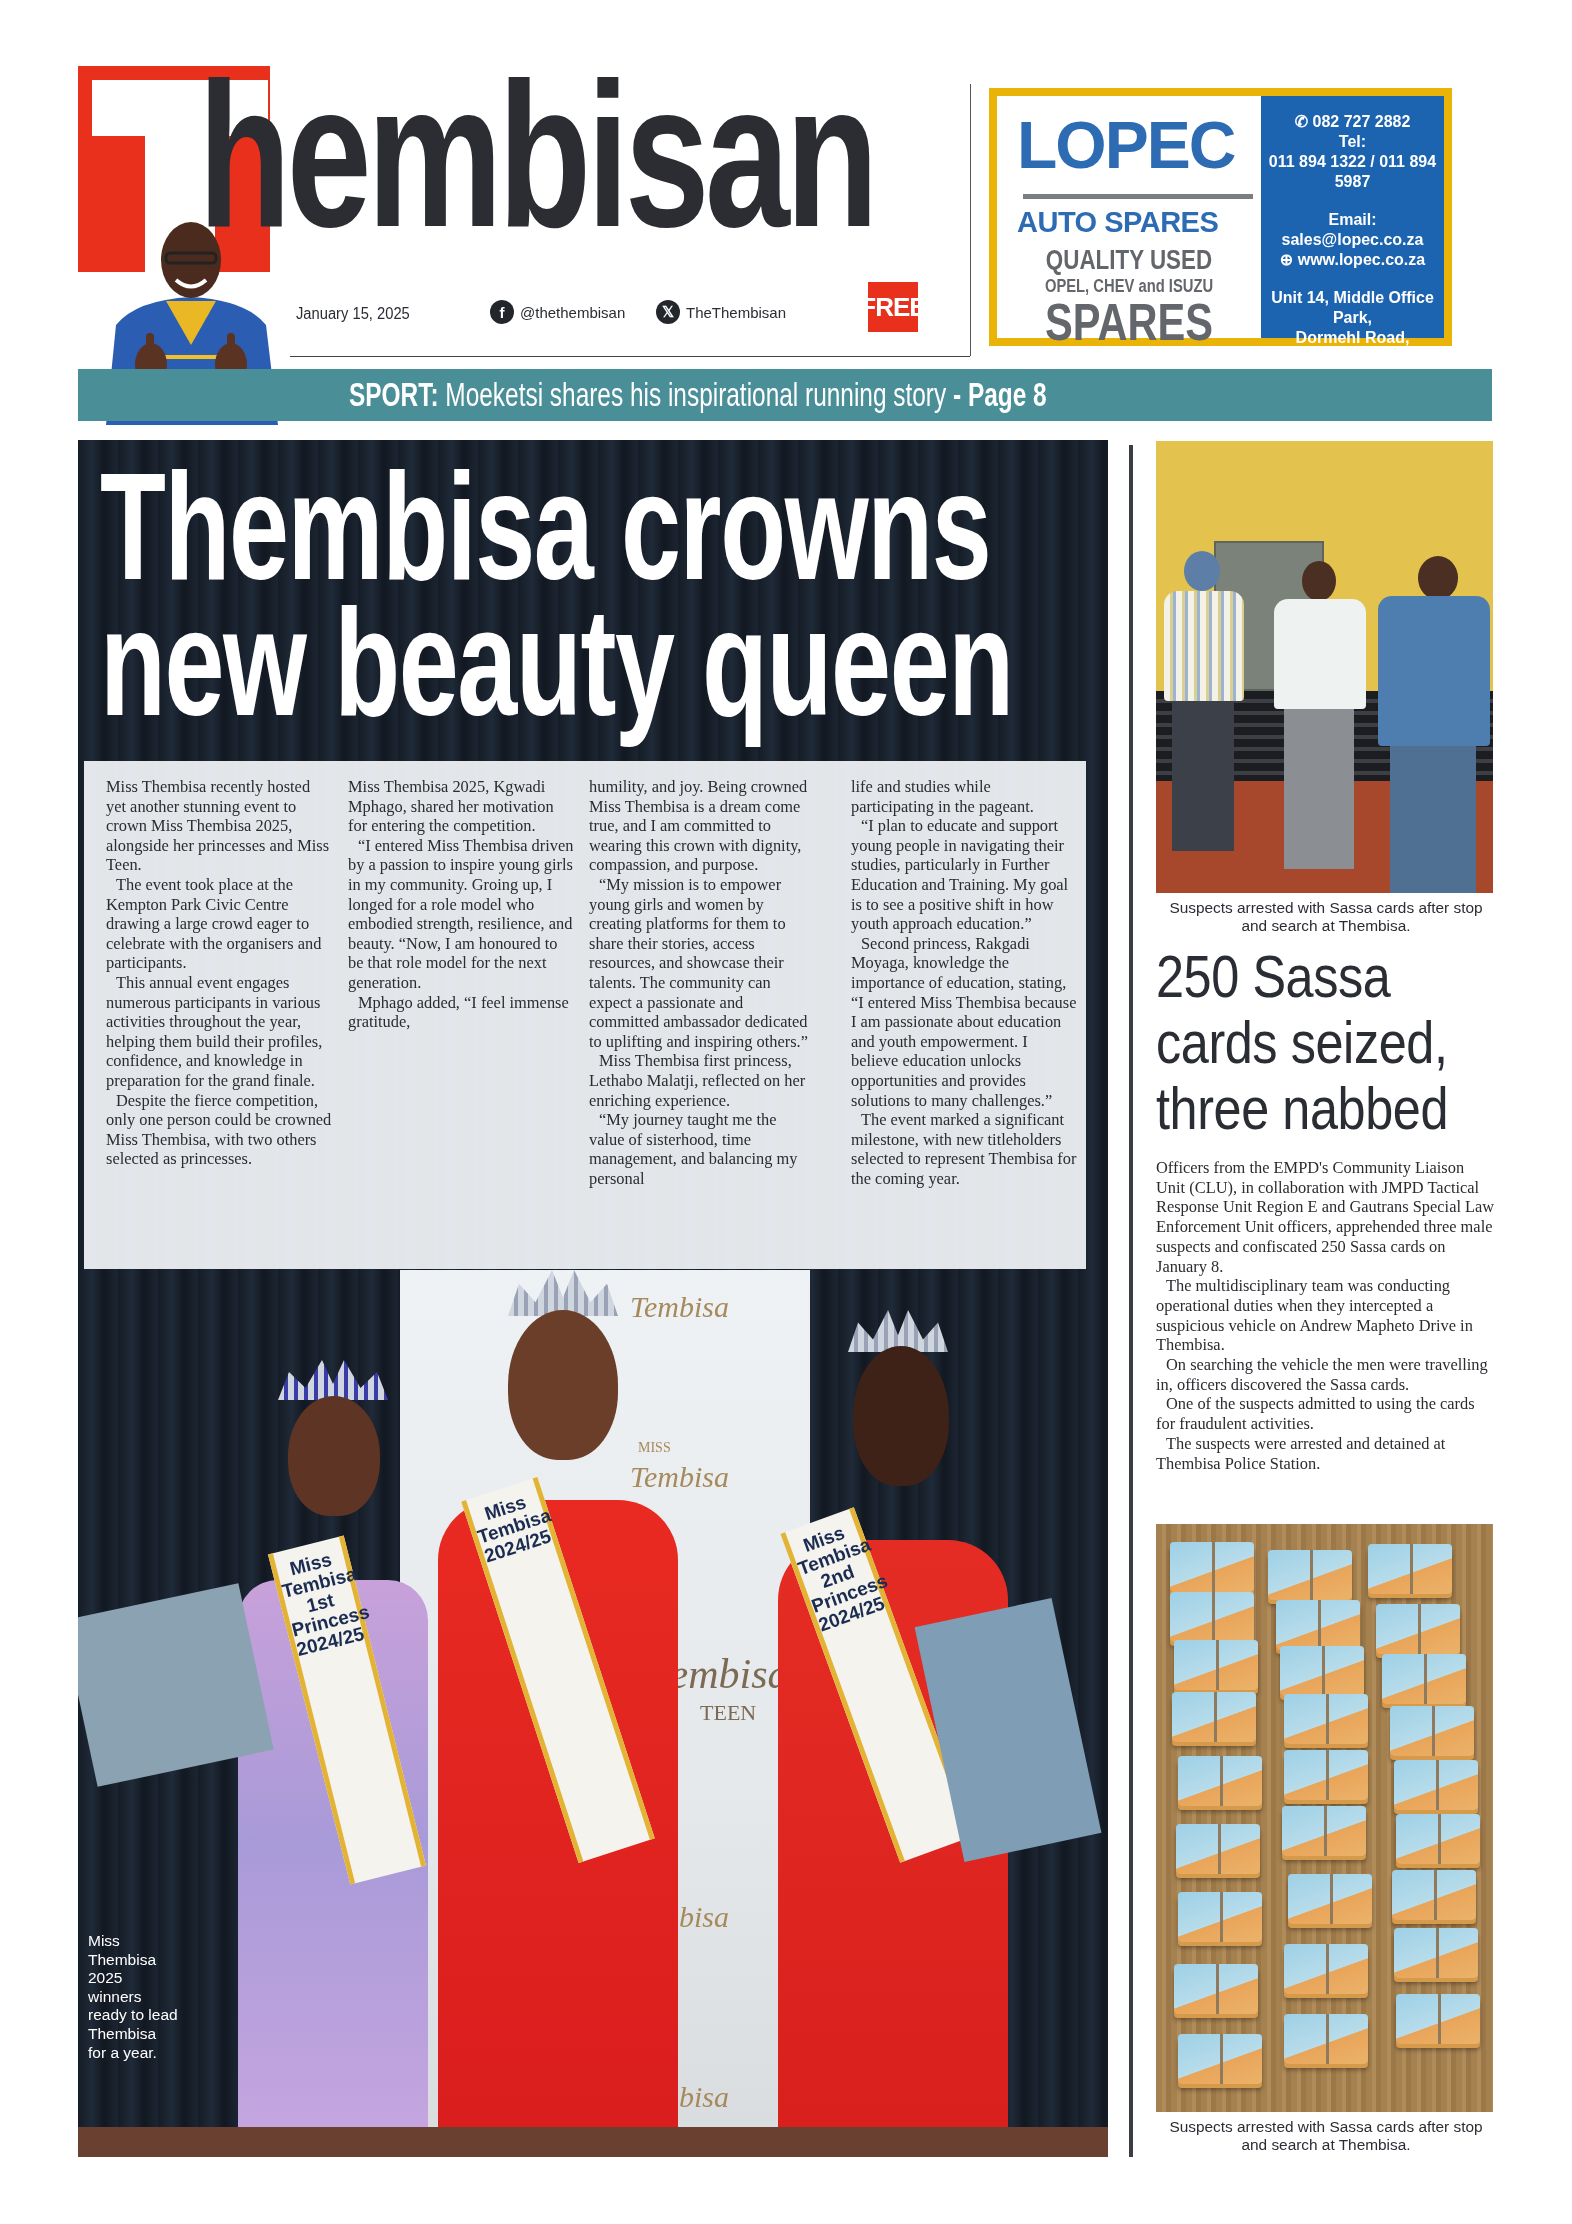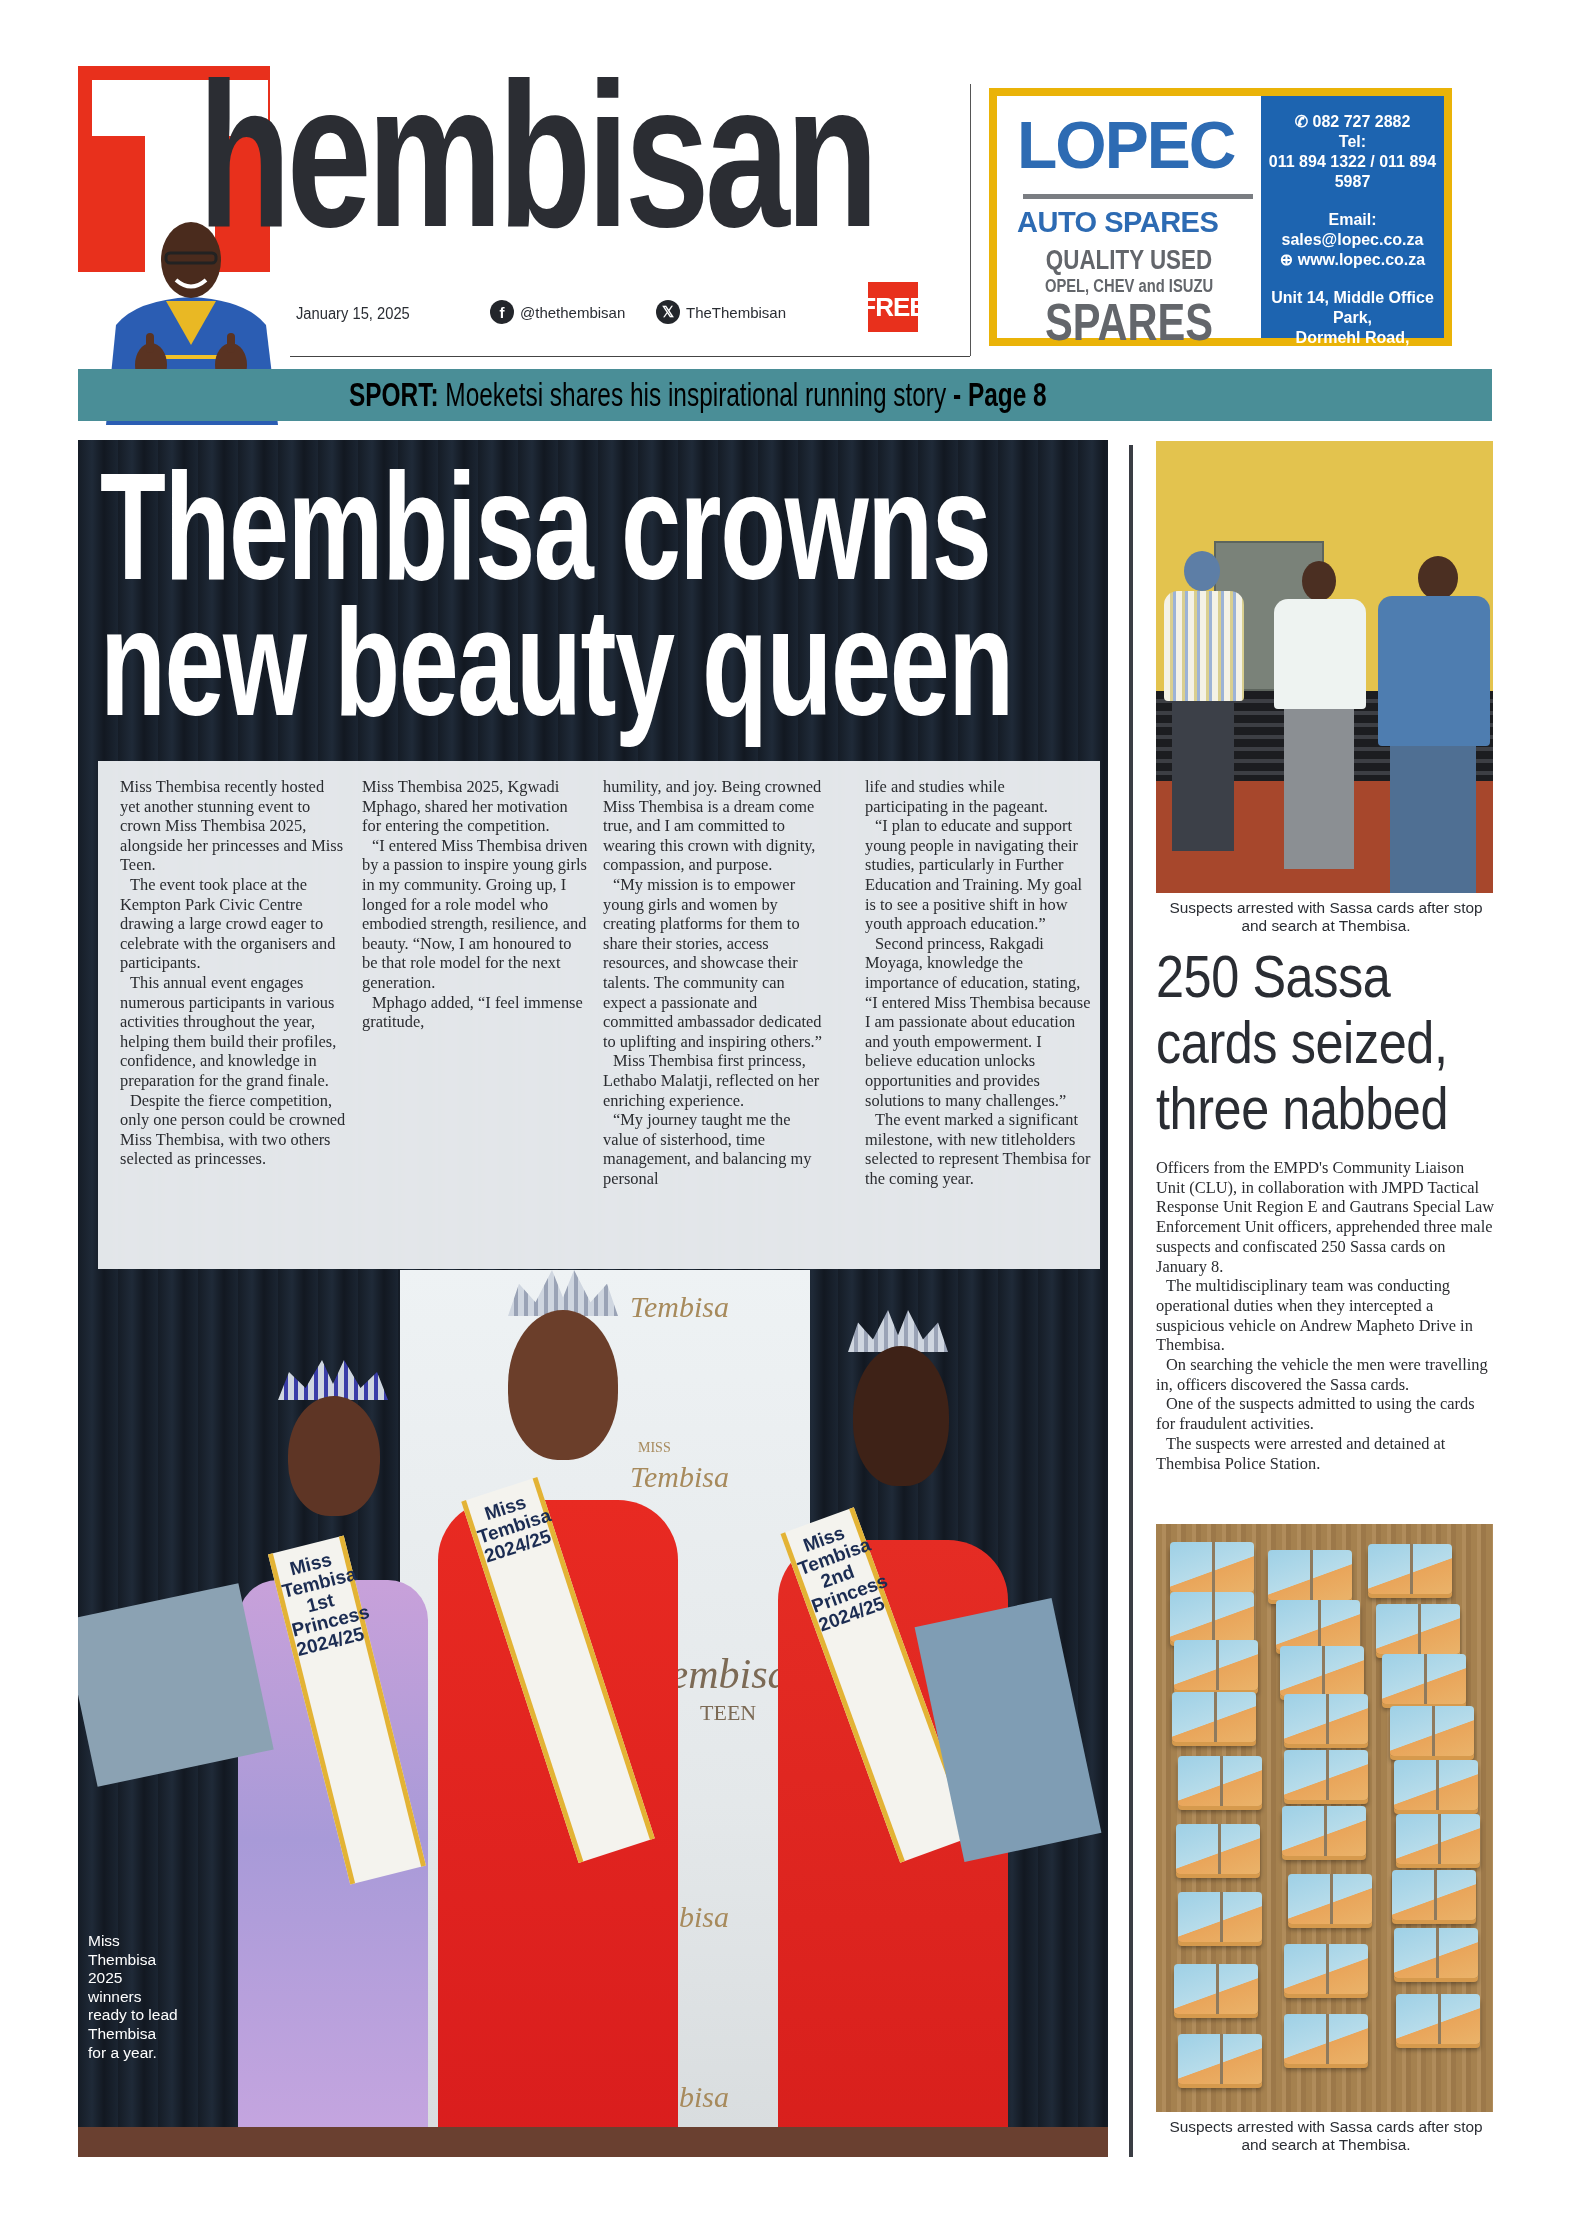--- a/index.html
+++ b/index.html
@@ -66,38 +66,38 @@
   .ad-q3 { position: absolute; left: 0; right: 0; top: 198px; font-size: 52px; font-weight: bold; color: #63666b; transform: scaleX(0.8); line-height: 1.1; }
   .ad-right {
     flex: 1; background: #1d64b0; color: #fff; font-weight: bold; text-align: center; font-size: 16px; padding-top: 16px;
     line-height: 20px;
   }
   .ad-right .gap { height: 18px; }
 
   
   .sport-strip {
     position: absolute; left: 78px; top: 369px; width: 1414px; height: 52px; background: #4a8e97;
-    color: #000000; font-size: 33px; display: flex; align-items: center; padding-left: 271px;
+    color: #ffffff; font-size: 33px; display: flex; align-items: center; padding-left: 271px;
     white-space: nowrap; overflow: hidden;
   }
   .sport-strip .inner { transform: scaleX(0.74); transform-origin: left center; display: inline-block; }
   .sport-strip b { font-weight: bold; }
 
   
   .lead-panel {
     position: absolute; left: 78px; top: 440px; width: 1030px; height: 1717px; overflow: hidden;
     background: repeating-linear-gradient(90deg, #151c26 0px, #1f2a38 14px, #121821 26px, #1b2532 40px);
   }
   .lead-headline {
     position: absolute; left: 22px; top: 18px; color: #fff; font-weight: bold;
     font-size: 152px; line-height: 136px; letter-spacing: -2px;
     transform: scaleX(0.71); transform-origin: left top; white-space: nowrap;
   }
   .text-box {
-    position: absolute; left: 20px; top: 321px; width: 1002px; height: 508px;
+    position: absolute; left: 6px; top: 321px; width: 1002px; height: 508px;
     background: rgba(235,238,241,0.96);
   }
   .col {
     position: absolute; top: 16px; width: 226px;
     font-family: "Liberation Serif", serif; font-size: 16.4px; line-height: 19.6px; color: #2a2c30;
   }
   .col p { margin: 0; }
   .col p + p { text-indent: 10px; }
   .col.c1 { left: 22px; }
   .col.c2 { left: 264px; }

